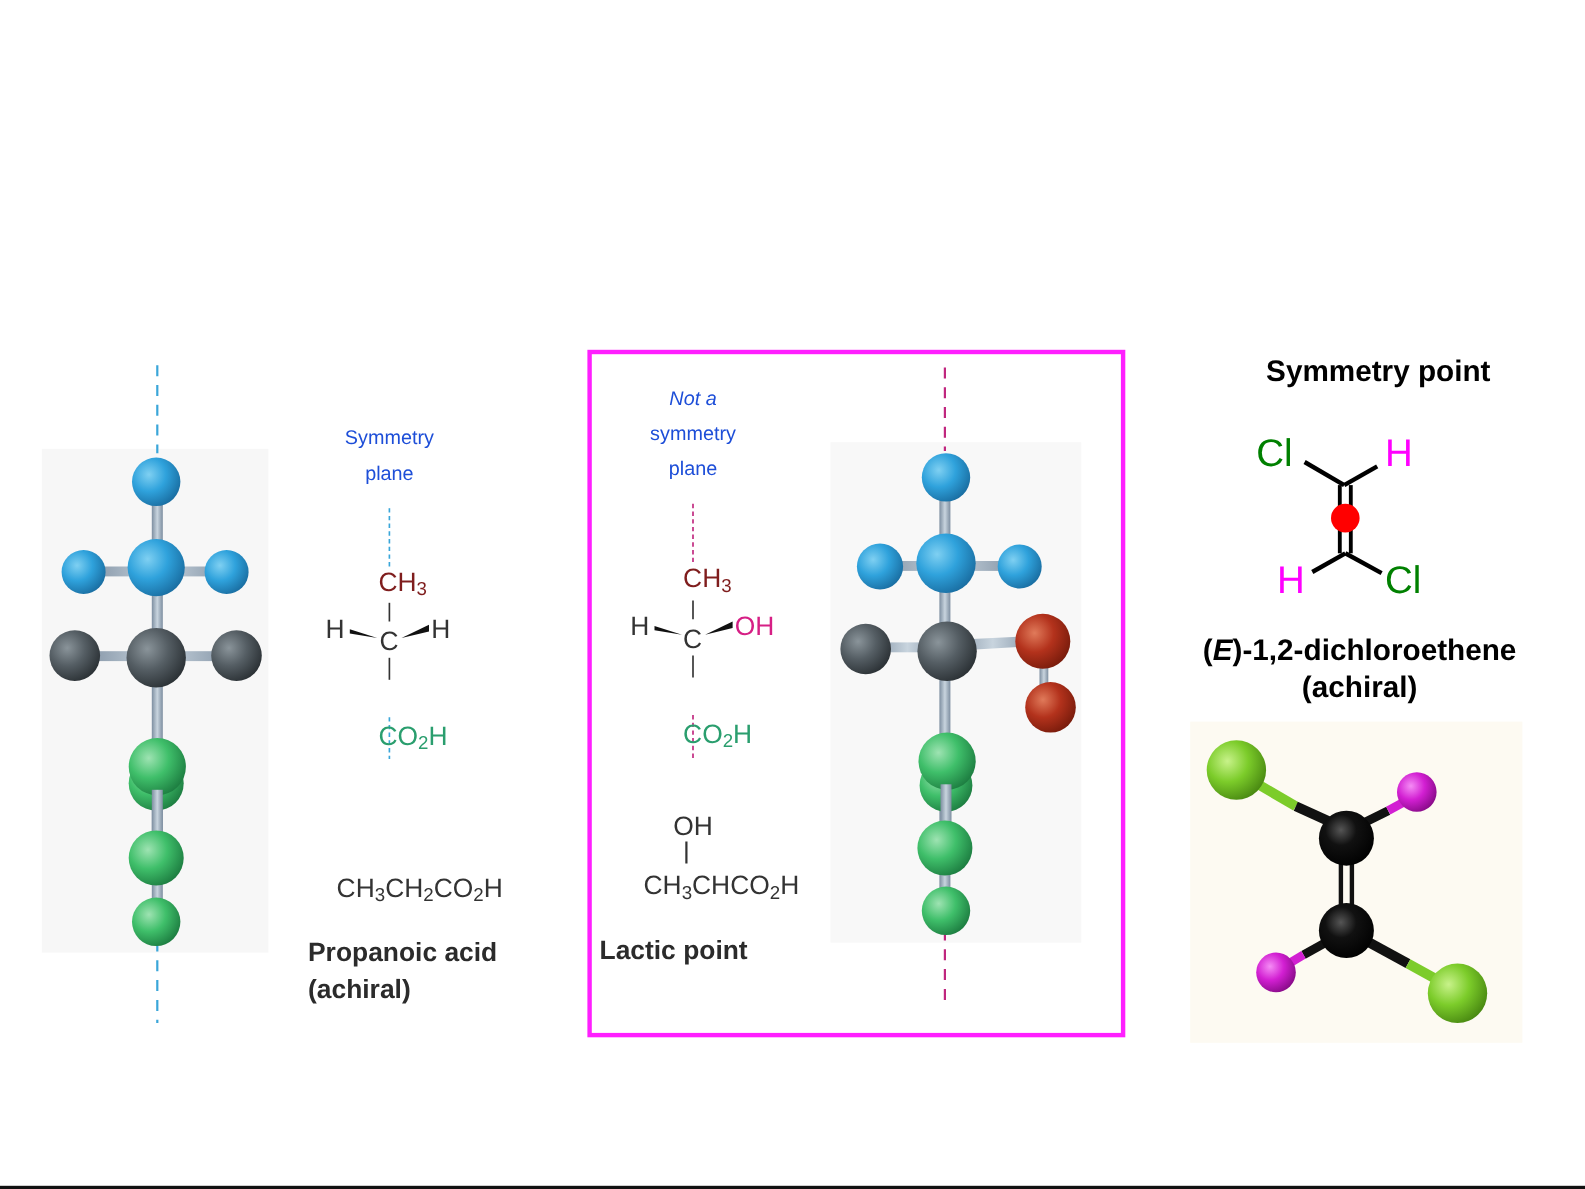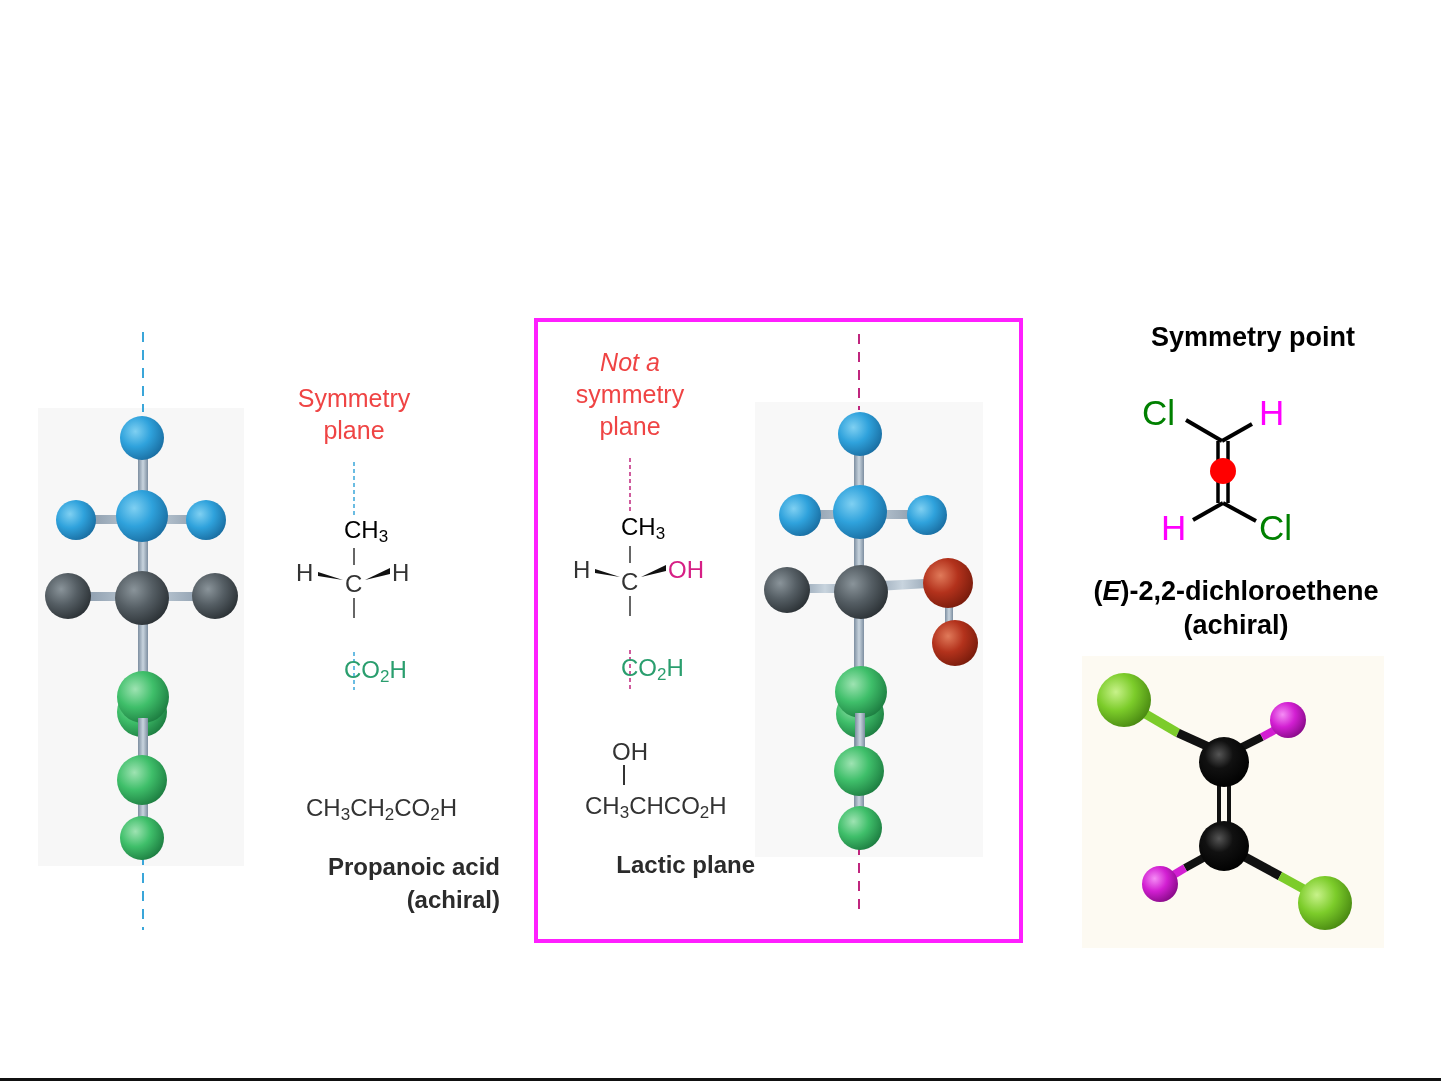--- a/index.html
+++ b/index.html
@@ -1,24 +1,24 @@
 <!DOCTYPE html>
 <html><head>
 <meta charset="utf-8">
 <style>
   html, body { margin:0; padding:0; }
   body { width:1441px; height:1081px; background:#ffffff; position:relative; overflow:hidden;
          font-family:"Liberation Sans", sans-serif; }
   .abs { position:absolute; }
   .panel-bg { position:absolute; background:#f7f7f7; }
-  .label-gray { color:#ef4444; font-family:"Liberation Sans", sans-serif; font-size:25px; text-align:center; line-height:32px; }
-  .bold-dark { color:#2b2b2b; font-weight:bold; font-size:24px; text-align:right; line-height:33px; }
+  .label-gray { color:#1d4ed8; font-family:"Liberation Sans", sans-serif; font-size:18px; text-align:center; line-height:32px; }
+  .bold-dark { color:#2b2b2b; font-weight:bold; font-size:24px; text-align:left; line-height:33px; }
   .formula { color:#333; font-size:24px; white-space:nowrap; }
   .formula sub { font-size:17px; vertical-align:-4px; line-height:0; }
-  .chem-blue { color:#000000; }
+  .chem-blue { color:#7f1d1d; }
   .chem-green { color:#2a9e6e;margin-top:32px; }
   .chem-pink { color:#d61f85; }
   .chem-dark { color:#333; }
   .hl-box { position:absolute; left:534px; top:318px; width:481px; height:617px; border:4px solid #ff1fff; }
   .sym-title { font-weight:bold; font-size:27px; color:#000; text-align:center;margin-left:16px; }
   .ball-bg { position:absolute; left:1082px; top:656px; width:302px; height:292px; background:#fdfaf2; }
   .bottom-line { position:absolute; left:0; top:1078px; width:1441px; height:3px; background:#111; }
 </style>
 </head>
 <body>
@@ -119,21 +119,21 @@
 <div class="abs formula chem-green" style="left:621px;top:622px;">
   <span>CO</span><sub>2</sub><span>H</span>
 </div>
 
 <div class="abs formula" style="left:612px;top:738px;">OH</div>
 <div class="abs" style="left:623px;top:765px;width:1.5px;height:20px;background:#333;"></div>
 <div class="abs formula" style="left:585px;top:792px;">
   <span>CH</span><sub>3</sub><span>CHCO</span><sub>2</sub><span>H</span>
 </div>
 <div class="abs bold-dark" style="left:545px;top:848px;width:210px;">
-  <div>Lactic plane</div>
+  <div>Lactic point</div>
 </div>
 
 <div class="panel-bg" style="left:755px;top:402px;width:228px;height:455px;background:#f8f8f8;"></div>
 <svg class="abs" style="left:740px;top:320px;" width="270" height="610" viewBox="740 320 270 610">
   <defs>
     <radialGradient id="lBlue" cx="35%" cy="35%" r="70%">
         <stop offset="0" stop-color="#7fd0f2"></stop>
         <stop offset="0.5" stop-color="#2fa2dc"></stop>
         <stop offset="1" stop-color="#1a6fa3"></stop>
       </radialGradient>
@@ -190,21 +190,21 @@
   <line x1="1223" y1="503" x2="1193" y2="520" stroke="#000" stroke-width="4"></line>
   <line x1="1223" y1="503" x2="1256" y2="521" stroke="#000" stroke-width="4"></line>
   <circle cx="1223" cy="471" r="13" fill="#ff0000"></circle>
 </svg>
 <div class="abs" style="left:1142px;top:393px;font-size:35px;color:#008000;">Cl</div>
 <div class="abs" style="left:1259px;top:393px;font-size:35px;color:#ff00ff;">H</div>
 <div class="abs" style="left:1161px;top:508px;font-size:35px;color:#ff00ff;">H</div>
 <div class="abs" style="left:1259px;top:508px;font-size:35px;color:#008000;">Cl</div>
 
 <div class="abs sym-title" style="left:1040px;top:574px;width:360px;line-height:34px;">
-  <div><span>(</span><i>E</i><span>)-2,2-dichloroethene</span></div>
+  <div><span>(</span><i>E</i><span>)-1,2-dichloroethene</span></div>
   <div>(achiral)</div>
 </div>
 
 <div class="ball-bg"></div>
 <svg class="abs" style="left:1082px;top:656px;" width="302" height="292" viewBox="1082 656 302 292">
   <defs>
     <radialGradient id="dGreen" cx="35%" cy="35%" r="70%">
         <stop offset="0" stop-color="#c8f28a"></stop>
         <stop offset="0.5" stop-color="#7ccc2a"></stop>
         <stop offset="1" stop-color="#4a8a12"></stop>

